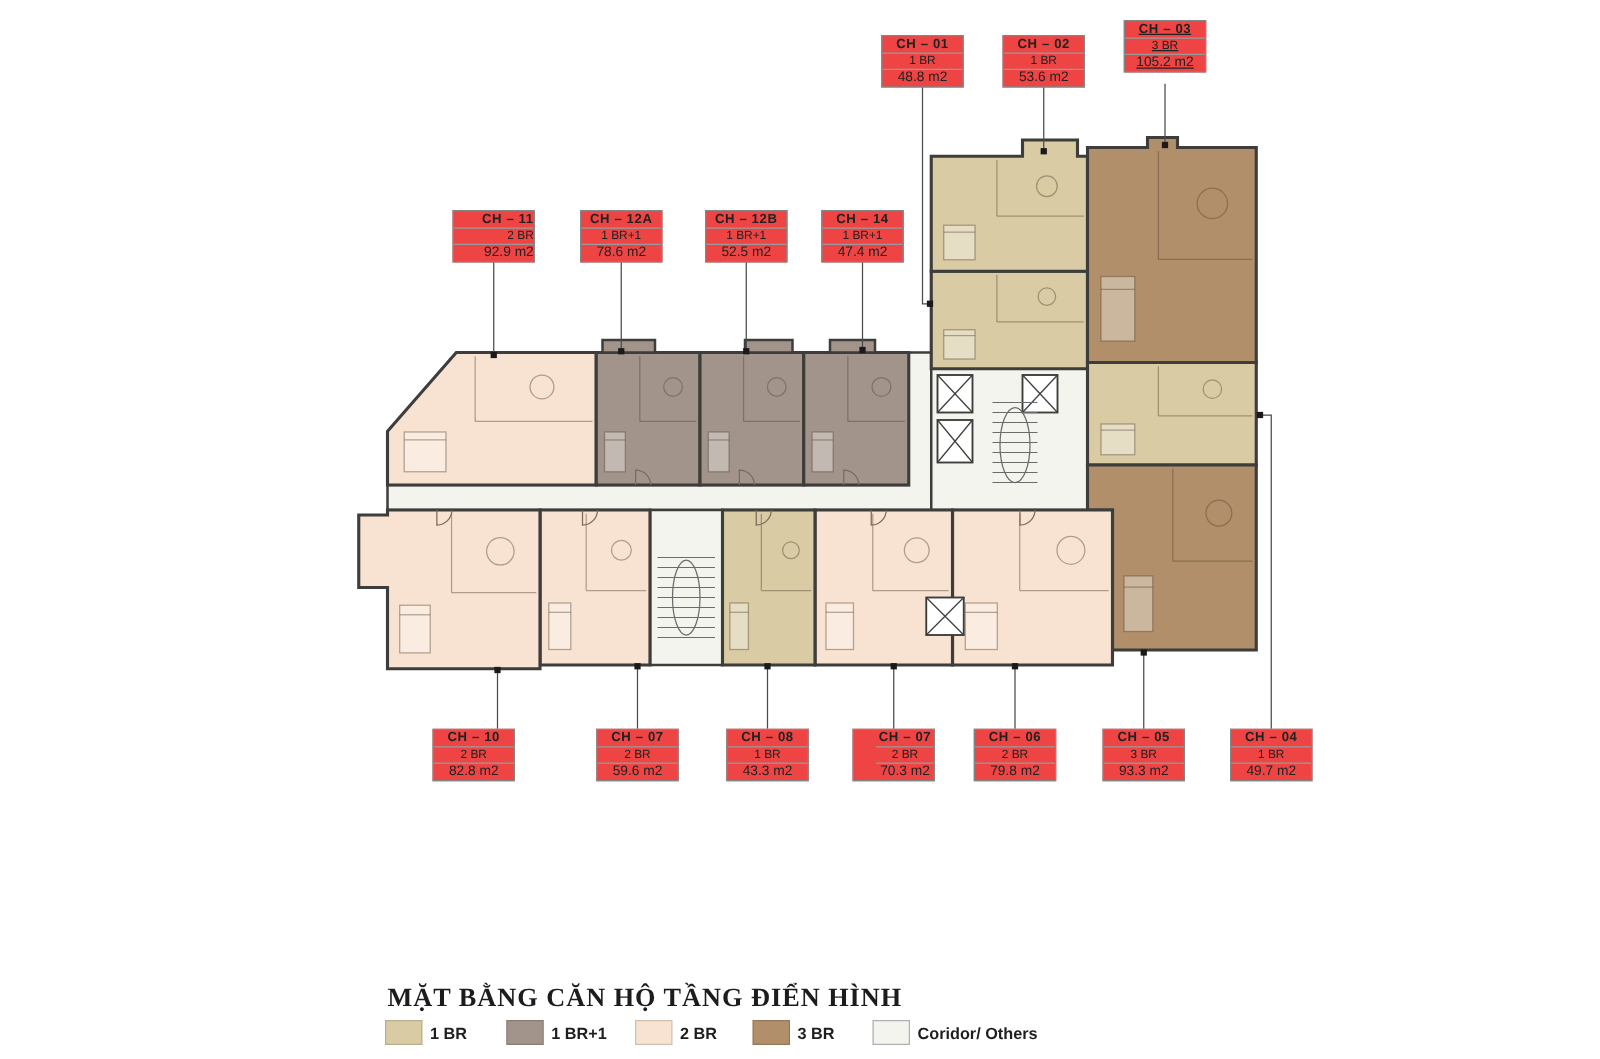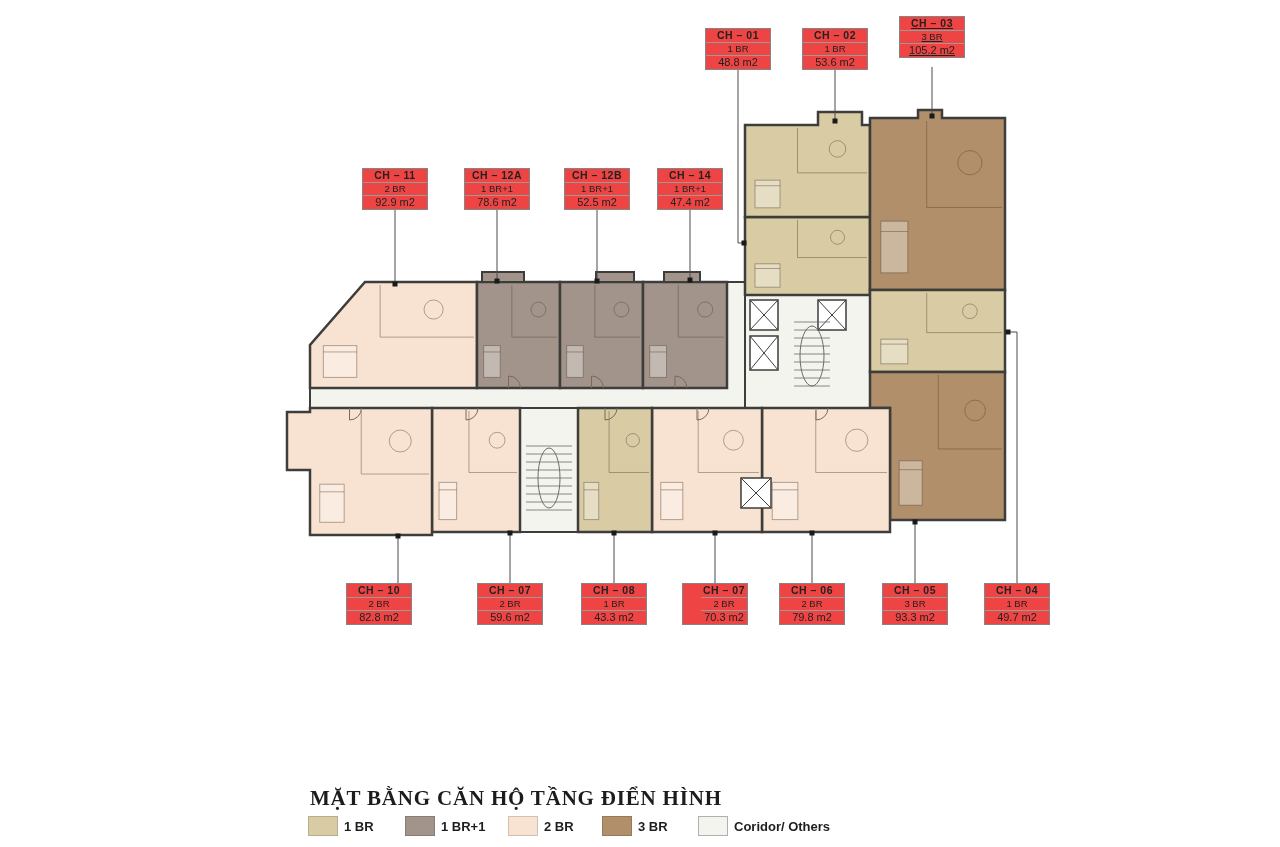--- a/index.html
+++ b/index.html
@@ -301,21 +301,21 @@
       <div class="unit-box" style="left: 477px; top: 583px;">
         <div class="r1">CH – 07</div>
         <div class="r2">2 BR</div>
         <div class="r3">59.6 m2</div>
       </div>
       <div class="unit-box" style="left: 346px; top: 583px;">
         <div class="r1">CH – 10</div>
         <div class="r2">2 BR</div>
         <div class="r3">82.8 m2</div>
       </div>
-      <div class="unit-box" style="left: 362px; top: 168px;">
+      <div class="unit-box" style="left: 362px; top: 168px; text-align: right;">
         <div class="r1">CH – 11</div>
         <div class="r2">2 BR</div>
         <div class="r3">92.9 m2</div>
       </div>
       <div class="unit-box" style="left: 464px; top: 168px;">
         <div class="r1">CH – 12A</div>
         <div class="r2">1 BR+1</div>
         <div class="r3">78.6 m2</div>
       </div>
       <div class="unit-box" style="left: 564px; top: 168px;">

